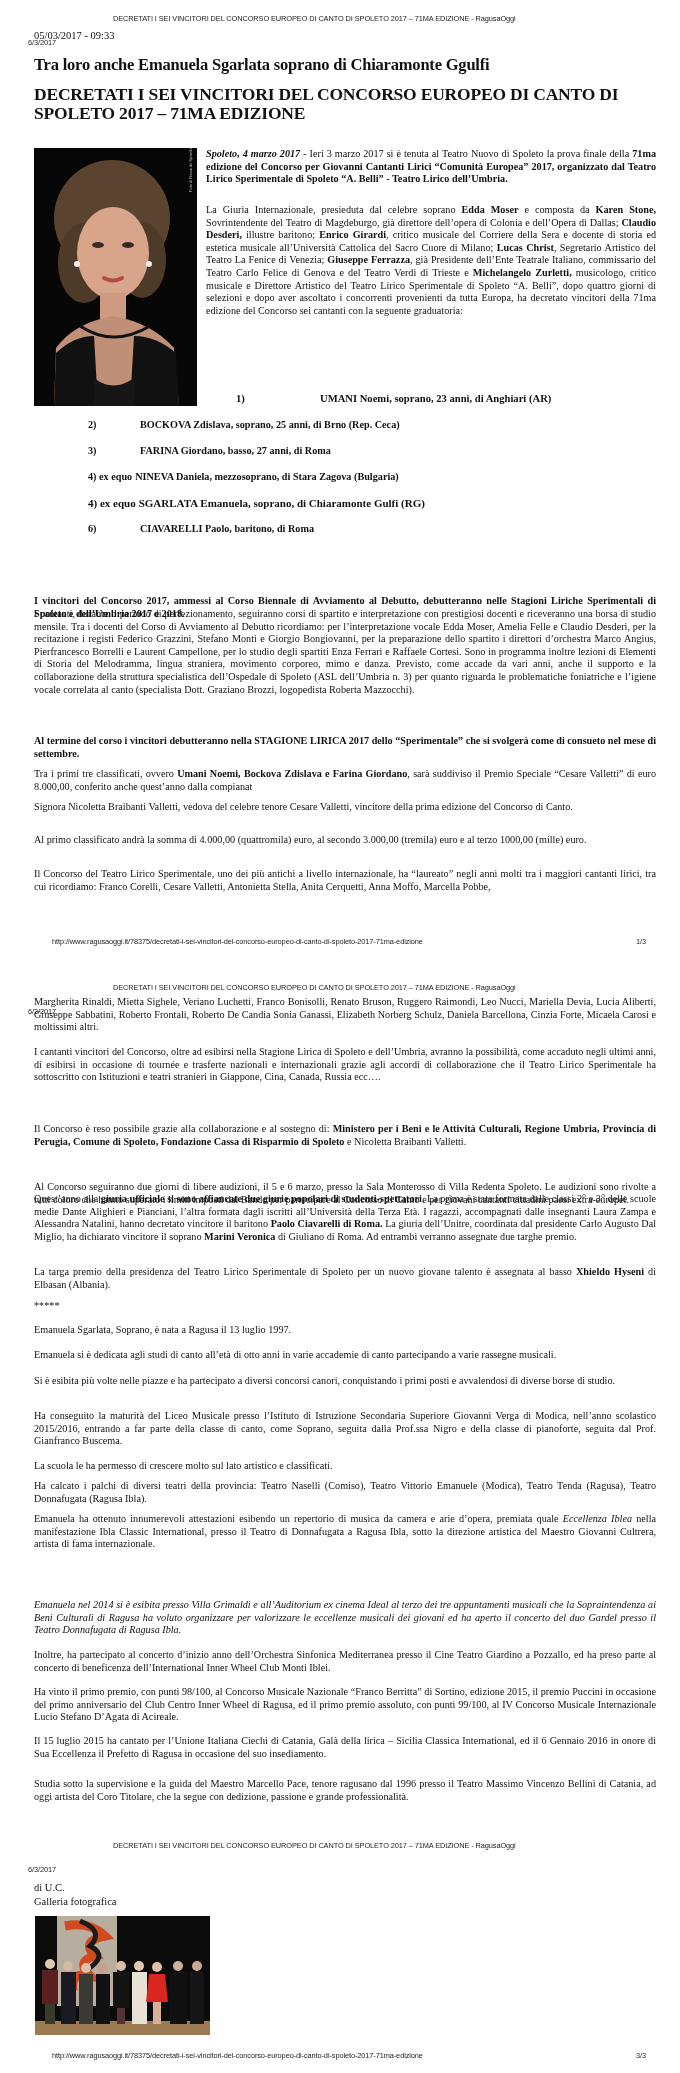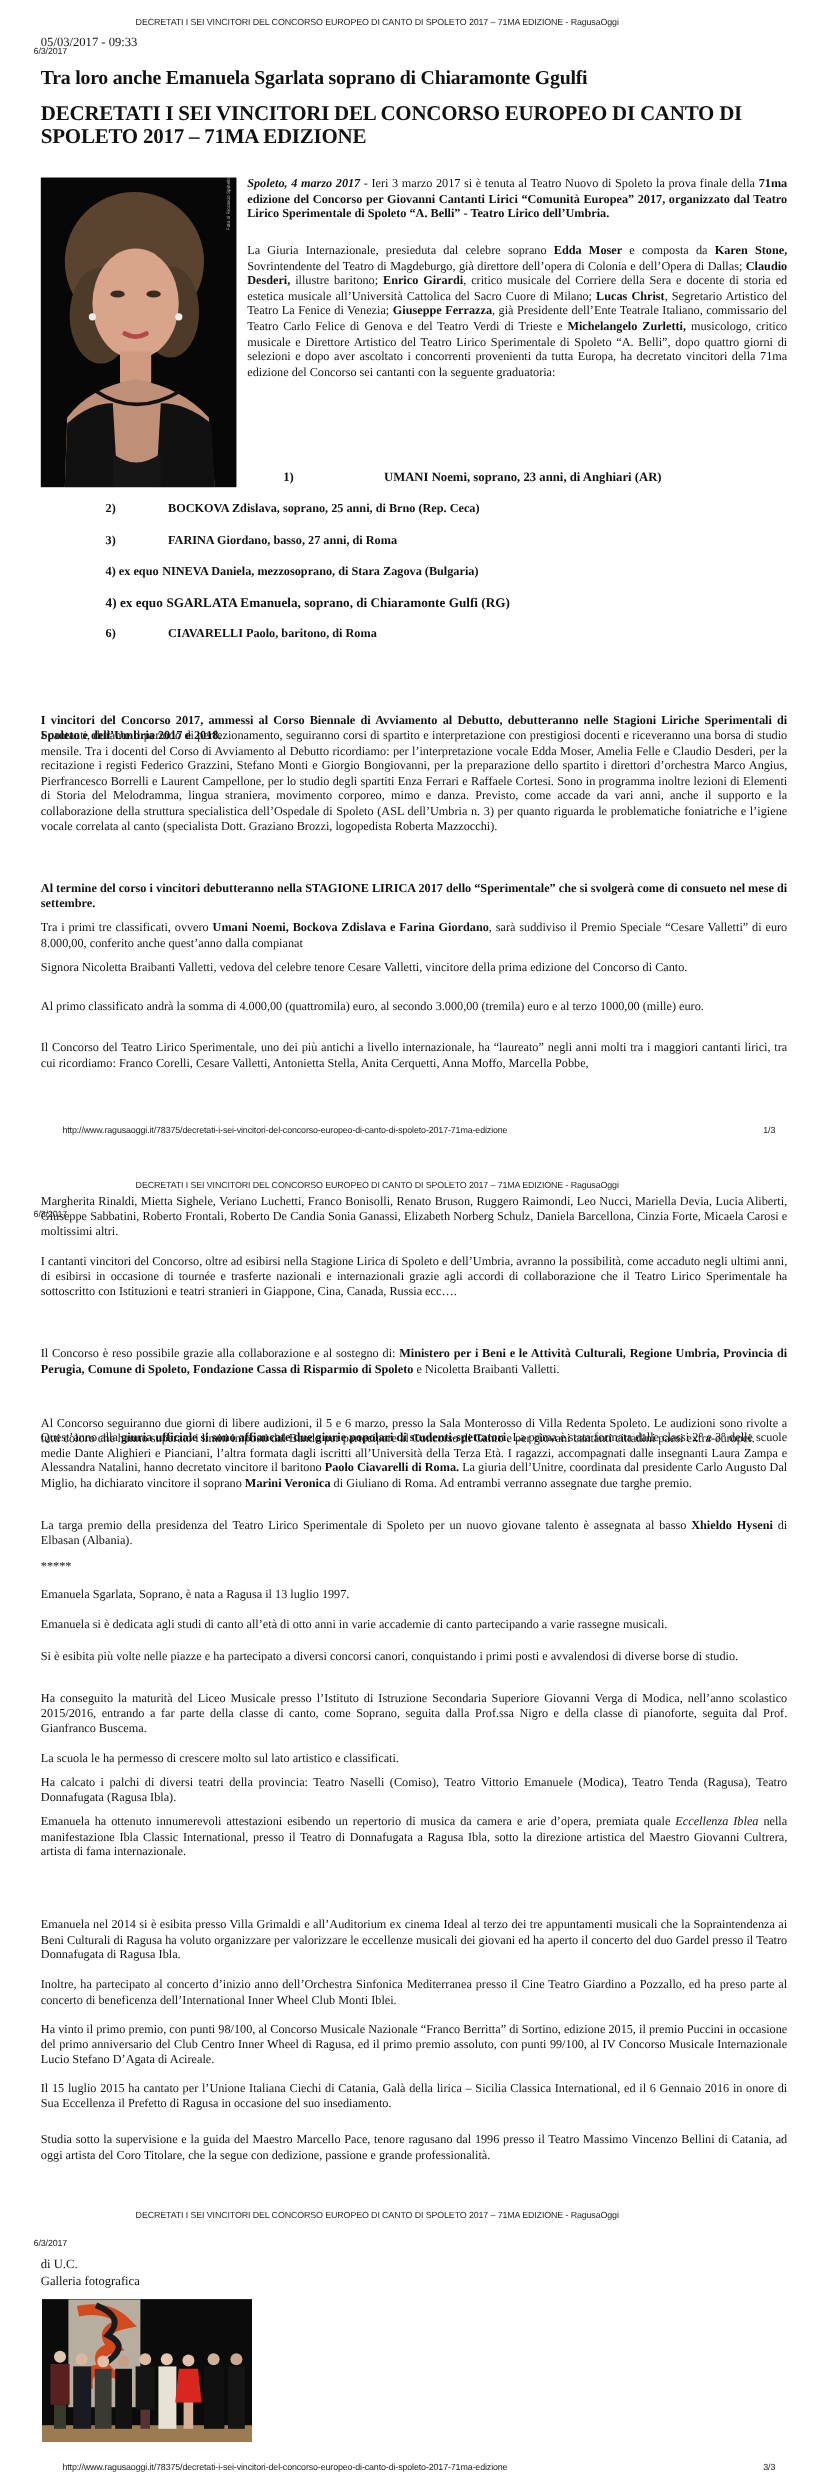--- a/index.html
+++ b/index.html
@@ -120,21 +120,21 @@
 
 <div class="p col-full" style="top:1324px;">Emanuela Sgarlata, Soprano, è nata a Ragusa il 13 luglio 1997.</div>
 <div class="p col-full" style="top:1349px;">Emanuela si è dedicata agli studi di canto all’età di otto anni in varie accademie di canto partecipando a varie rassegne musicali.</div>
 <div class="p col-full" style="top:1375px;">Si è esibita più volte nelle piazze e ha partecipato a diversi concorsi canori, conquistando i primi posti  e avvalendosi  di  diverse borse di studio.</div>
 <div class="p col-full" style="top:1410px;">Ha conseguito la maturità del Liceo Musicale presso l’Istituto di Istruzione Secondaria Superiore Giovanni Verga di Modica, nell’anno scolastico 2015/2016, entrando a far parte della classe di canto, come Soprano, seguita dalla Prof.ssa Nigro e della classe di pianoforte, seguita dal Prof. Gianfranco Buscema.</div>
 <div class="p col-full" style="top:1460px;">La scuola le ha permesso di  crescere molto sul lato artistico e classificati.</div>
 <div class="p col-full" style="top:1513px;">
   <span>Emanuela ha  ottenuto innumerevoli  attestazioni esibendo un repertorio di musica da camera e arie d’opera, premiata quale </span><i>Eccellenza Iblea</i><span> nella manifestazione Ibla Classic International, presso il Teatro di Donnafugata a Ragusa Ibla, sotto la direzione artistica del Maestro Giovanni Cultrera, artista di fama internazionale.</span>
 </div>
 <div class="p col-full" style="top:1480px;">Ha calcato i palchi di diversi teatri della provincia: Teatro Naselli (Comiso), Teatro Vittorio Emanuele (Modica), Teatro Tenda (Ragusa), Teatro Donnafugata (Ragusa Ibla).</div>
-<div class="p col-full" style="top:1599px;">Emanuela nel 2014 si è esibita presso Villa Grimaldi e all’Auditorium ex cinema Ideal al terzo dei tre appuntamenti  musicali che la Sopraintendenza ai Beni Culturali di Ragusa ha voluto organizzare per valorizzare  le eccellenze musicali dei giovani ed ha aperto il concerto del duo Gardel  presso il Teatro Donnafugata di Ragusa Ibla.</div>
+<div class="p col-full" style="top:1599px;font-style:italic;">Emanuela nel 2014 si è esibita presso Villa Grimaldi e all’Auditorium ex cinema Ideal al terzo dei tre appuntamenti  musicali che la Sopraintendenza ai Beni Culturali di Ragusa ha voluto organizzare per valorizzare  le eccellenze musicali dei giovani ed ha aperto il concerto del duo Gardel  presso il Teatro Donnafugata di Ragusa Ibla.</div>
 <div class="p col-full" style="top:1649px;">Inoltre, ha partecipato al concerto d’inizio anno dell’Orchestra Sinfonica Mediterranea presso il Cine Teatro Giardino a Pozzallo, ed ha preso parte al concerto di beneficenza dell’International   Inner Wheel Club Monti Iblei.</div>
 <div class="p col-full" style="top:1686px;">Ha vinto il primo premio, con punti 98/100, al Concorso Musicale Nazionale “Franco Berritta” di Sortino, edizione 2015, il premio Puccini in occasione del primo anniversario del Club Centro Inner Wheel di Ragusa, ed il primo premio assoluto, con punti 99/100, al IV Concorso Musicale Internazionale Lucio Stefano D’Agata di Acireale.</div>
 <div class="p col-full" style="top:1735px;">Il 15 luglio 2015 ha cantato per l’Unione Italiana Ciechi di Catania, Galà della lirica – Sicilia Classica International, ed il 6 Gennaio 2016 in onore di Sua Eccellenza il Prefetto di Ragusa in occasione del suo insediamento.</div>
 <div class="p col-full" style="top:1778px;">Studia  sotto la supervisione e la guida del Maestro Marcello Pace, tenore ragusano dal 1996 presso il Teatro Massimo Vincenzo Bellini di Catania, ad oggi artista del Coro Titolare,  che la segue  con dedizione, passione e grande professionalità.</div>
 
 <div class="print-header" style="top:1841px;">
   <span class="date">6/3/2017</span>
   <span class="title">DECRETATI I SEI VINCITORI DEL CONCORSO EUROPEO DI CANTO DI SPOLETO 2017 – 71MA EDIZIONE - RagusaOggi</span>
 </div>
 

